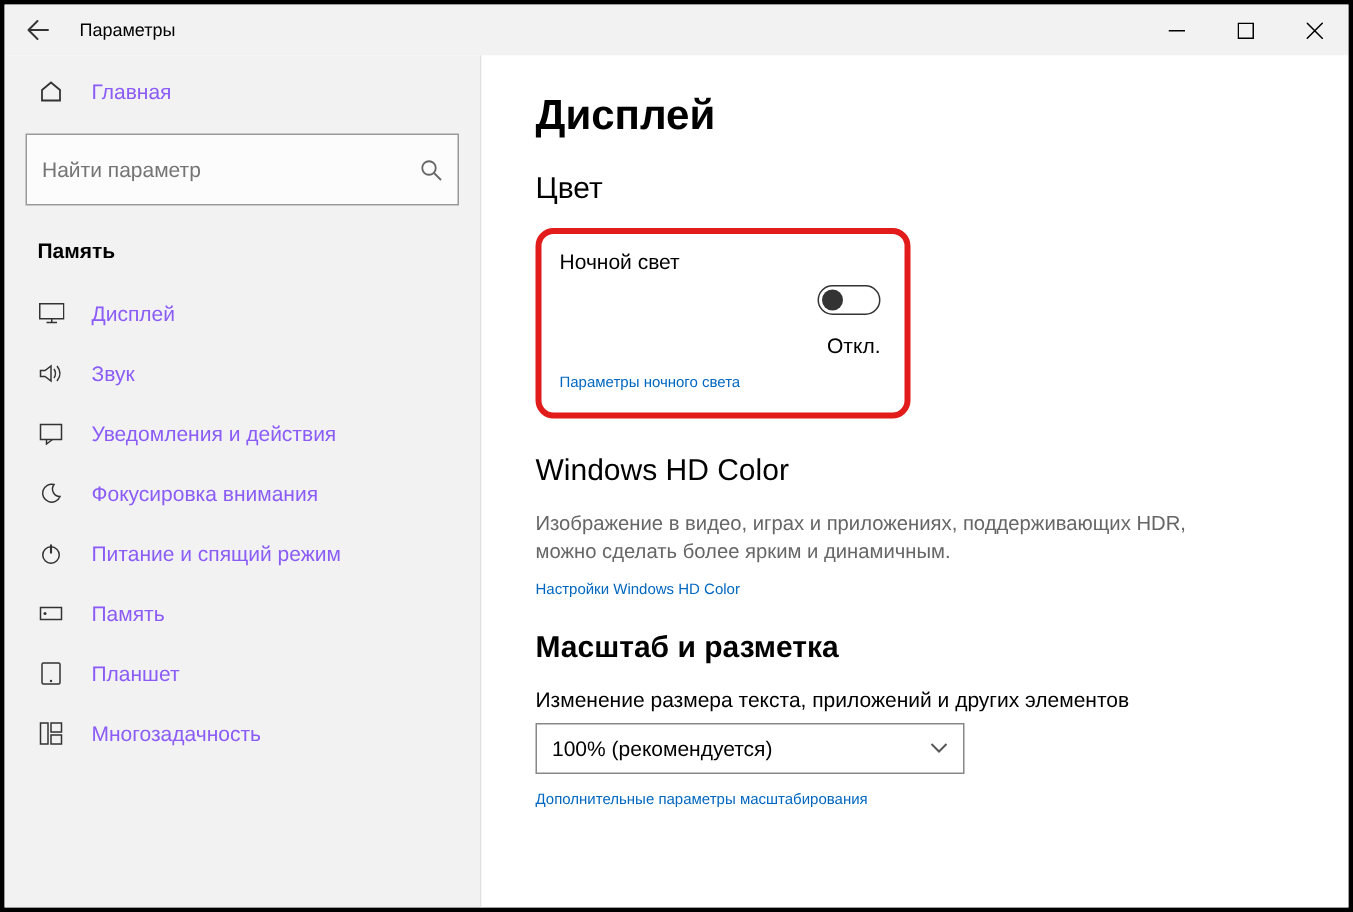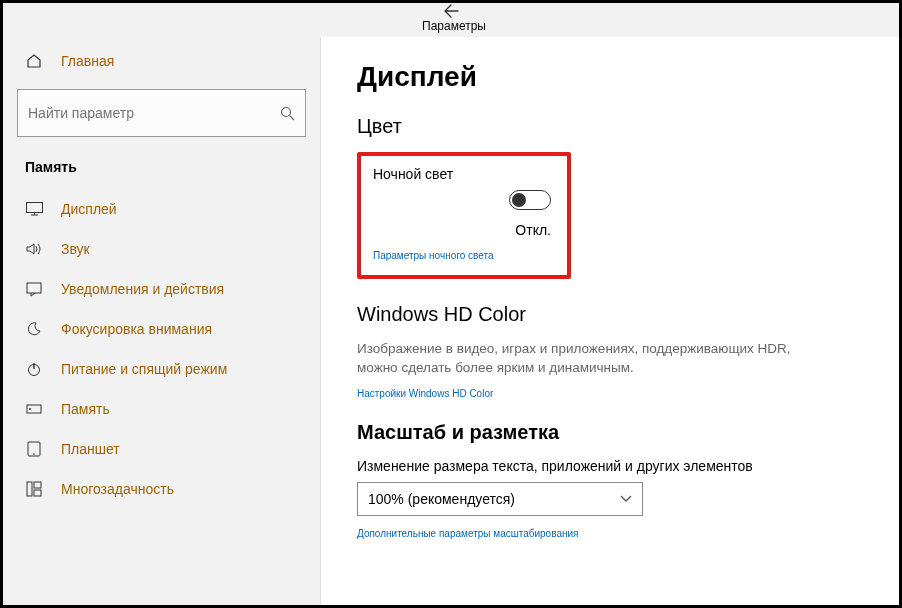--- a/index.html
+++ b/index.html
@@ -9,42 +9,41 @@
     width: 902px;
     height: 608px;
     overflow: hidden;
     border: 3px solid #000;
   }
   .titlebar {
     height: 34px;
     display: flex;
     align-items: center;
     background: #f2f2f2;
-    flex-direction: column;
   }
   .back-btn {
     width: 44px; height: 34px;
     display:flex; align-items:center; justify-content:center;
     font-size:16px; color:#333;
   }
   .title-text { font-size: 12px; color:#000; margin-left:6px; }
   .win-controls { margin-left:auto; display:flex; }
   .win-btn { width:46px; height:34px; display:flex; align-items:center; justify-content:center; font-size:12px;}
   .main-area { display:flex; height: calc(608px - 40px); }
   .sidebar {
     width: 318px;
     background: #f2f2f2;
     padding-top: 4px;
     border-right: 1px solid #e0e0e0;
     overflow:hidden;
   }
   .home-row, .nav-item {
     display:flex; align-items:center;
     height:40px; padding-left:22px; gap:18px;
-    font-size:14px; color:#a16207;
+    font-size:14px; color:#8b5cf6;
   }
   .nav-icon { width:18px; display:flex; align-items:center; justify-content:center; color:#333;}
   .search-box {
     margin: 8px 14px 8px 14px;
     height:48px;
     border:1px solid #999;
     background:#fcfcfc;
     display:flex; align-items:center;
     padding:0 10px;
     justify-content:space-between;
@@ -58,23 +57,23 @@
     padding:14px 0 14px 22px;
   }
   .content {
     flex:1; padding: 24px 0 0 36px; overflow:hidden; background:#fff;
   }
   h1.page-title { font-size:28px; font-weight:600; margin-bottom:22px; }
   h2.sub { font-size:20px; font-weight:400; margin-bottom:14px; }
   h2.sub.bold { font-weight:600; }
   .highlight-box {
     border:4px solid #e21b1b;
-    border-radius:2px;
+    border-radius:12px;
     padding:10px 16px 14px 12px;
-    width:214px;
+    width:250px;
     margin-bottom:24px;
   }
   .setting-label { font-size:14px; margin-bottom:8px; }
   .toggle-row { display:flex; align-items:flex-end; gap:12px; margin-bottom:12px;flex-direction:column;}
   .toggle {
     width:42px; height:20px; border:1px solid #333; border-radius:10px;
     position:relative; background:#fff;
   }
   .toggle .knob {
     position:absolute; left:2px; top:2px;

